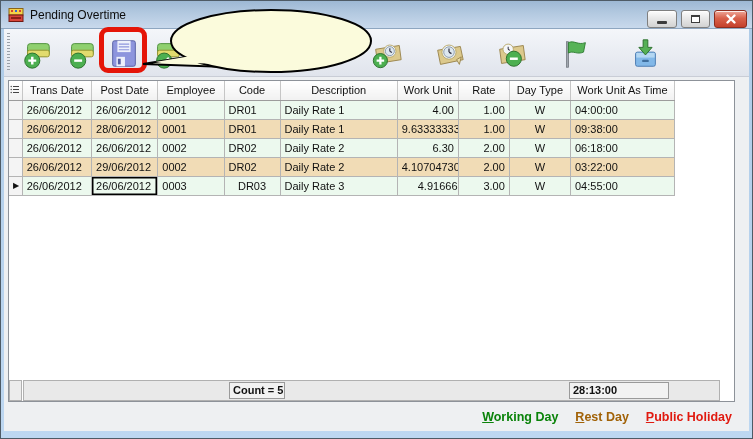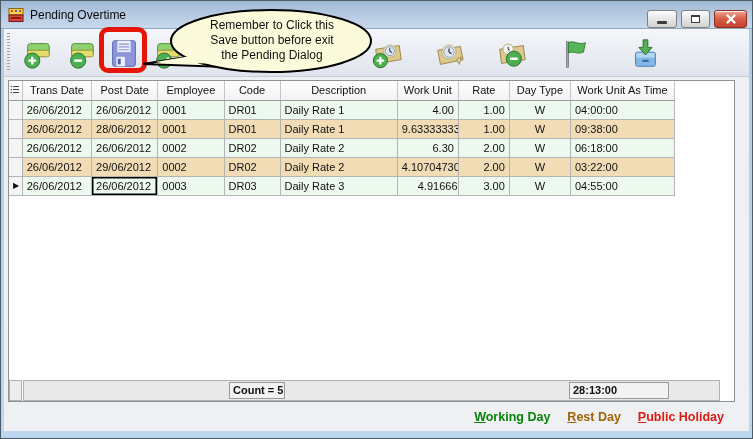--- a/index.html
+++ b/index.html
@@ -61,21 +61,21 @@
   .grid-footer { position:absolute; left:0; right:0; bottom:0; height:21px; display:flex;font-weight:bold; }
   .footer-sel { width:13px; height:21px; border:1px solid #b0b0b0; background:#ececec; }
   .footer-bar { margin-left:1px; height:21px; flex:0 0 auto; width:697px; position:relative;
                 border:1px solid #b0b0b0; background:#e9e9e9; }
   .footer-cell { position:absolute; top:1px; height:17px; background:#f2f2f2; border:1px solid #9a9a9a;
                  font-size:11px; line-height:15px; padding-left:3px; color:#111; }
   .footer-count { left:205px; width:56px; } .footer-time { left:545px; width:100px; }
 
   
   .legend { position:absolute; left:0; right:0; top:373px; height:29px; display:flex;
-            align-items:center; justify-content:flex-end; gap:17px; padding-right:25px;
+            align-items:center; justify-content:flex-end; gap:17px; padding-right:17px;
             font-size:12.5px; font-weight:bold; }
   .legend span u { text-decoration:underline; }
 </style>
 </head>
 <body>
 
 <div class="window">
 
   <div class="titlebar">
     <svg class="app-icon" viewBox="0 0 16 16">
@@ -273,21 +273,21 @@
               <td style="text-align: right;">4.10704730</td>
               <td style="text-align: right;">2.00</td>
               <td style="text-align: center;">W</td>
               <td style="text-align: left;">03:22:00</td>
             </tr>
             <tr class="row-green">
               <td class="selcell">▶</td>
               <td style="text-align: left;">26/06/2012</td>
               <td class="focused" style="text-align: left;">26/06/2012</td>
               <td style="text-align: left;">0003</td>
-              <td style="text-align: left; margin-top: 20px;">DR03</td>
+              <td style="text-align: center; margin-top: 20px;">DR03</td>
               <td style="text-align: left;">Daily Rate 3</td>
               <td style="text-align: right; padding-left: 20px;">4.91666666</td>
               <td style="text-align: right;">3.00</td>
               <td style="text-align: center;">W</td>
               <td style="text-align: left;">04:55:00</td>
             </tr>
           </tbody>
       </table>
 
       <div class="grid-footer">
@@ -305,20 +305,15 @@
         <span style="color: rgb(224, 26, 16);"><u>P</u>ublic Holiday</span>
       </div>
   </div>
 
   <div class="balloon">
     <svg viewBox="0 0 238 70">
       <polygon points="70,46 2,57 84,60" fill="#fbfbdc" stroke="#000" stroke-width="2"></polygon>
       <ellipse cx="130" cy="34" rx="100" ry="31" fill="#fbfbdc" stroke="#000" stroke-width="2"></ellipse>
       <polygon points="74,45 14,55 84,57" fill="#fbfbdc"></polygon>
     </svg>
-    <div class="balloon-text">
-      <div>Remember to Click this</div>
-      <div>Save button before exit</div>
-      <div>the Pending Dialog</div>
-    </div>
   </div>
 
 </div>
 
 </body></html>

